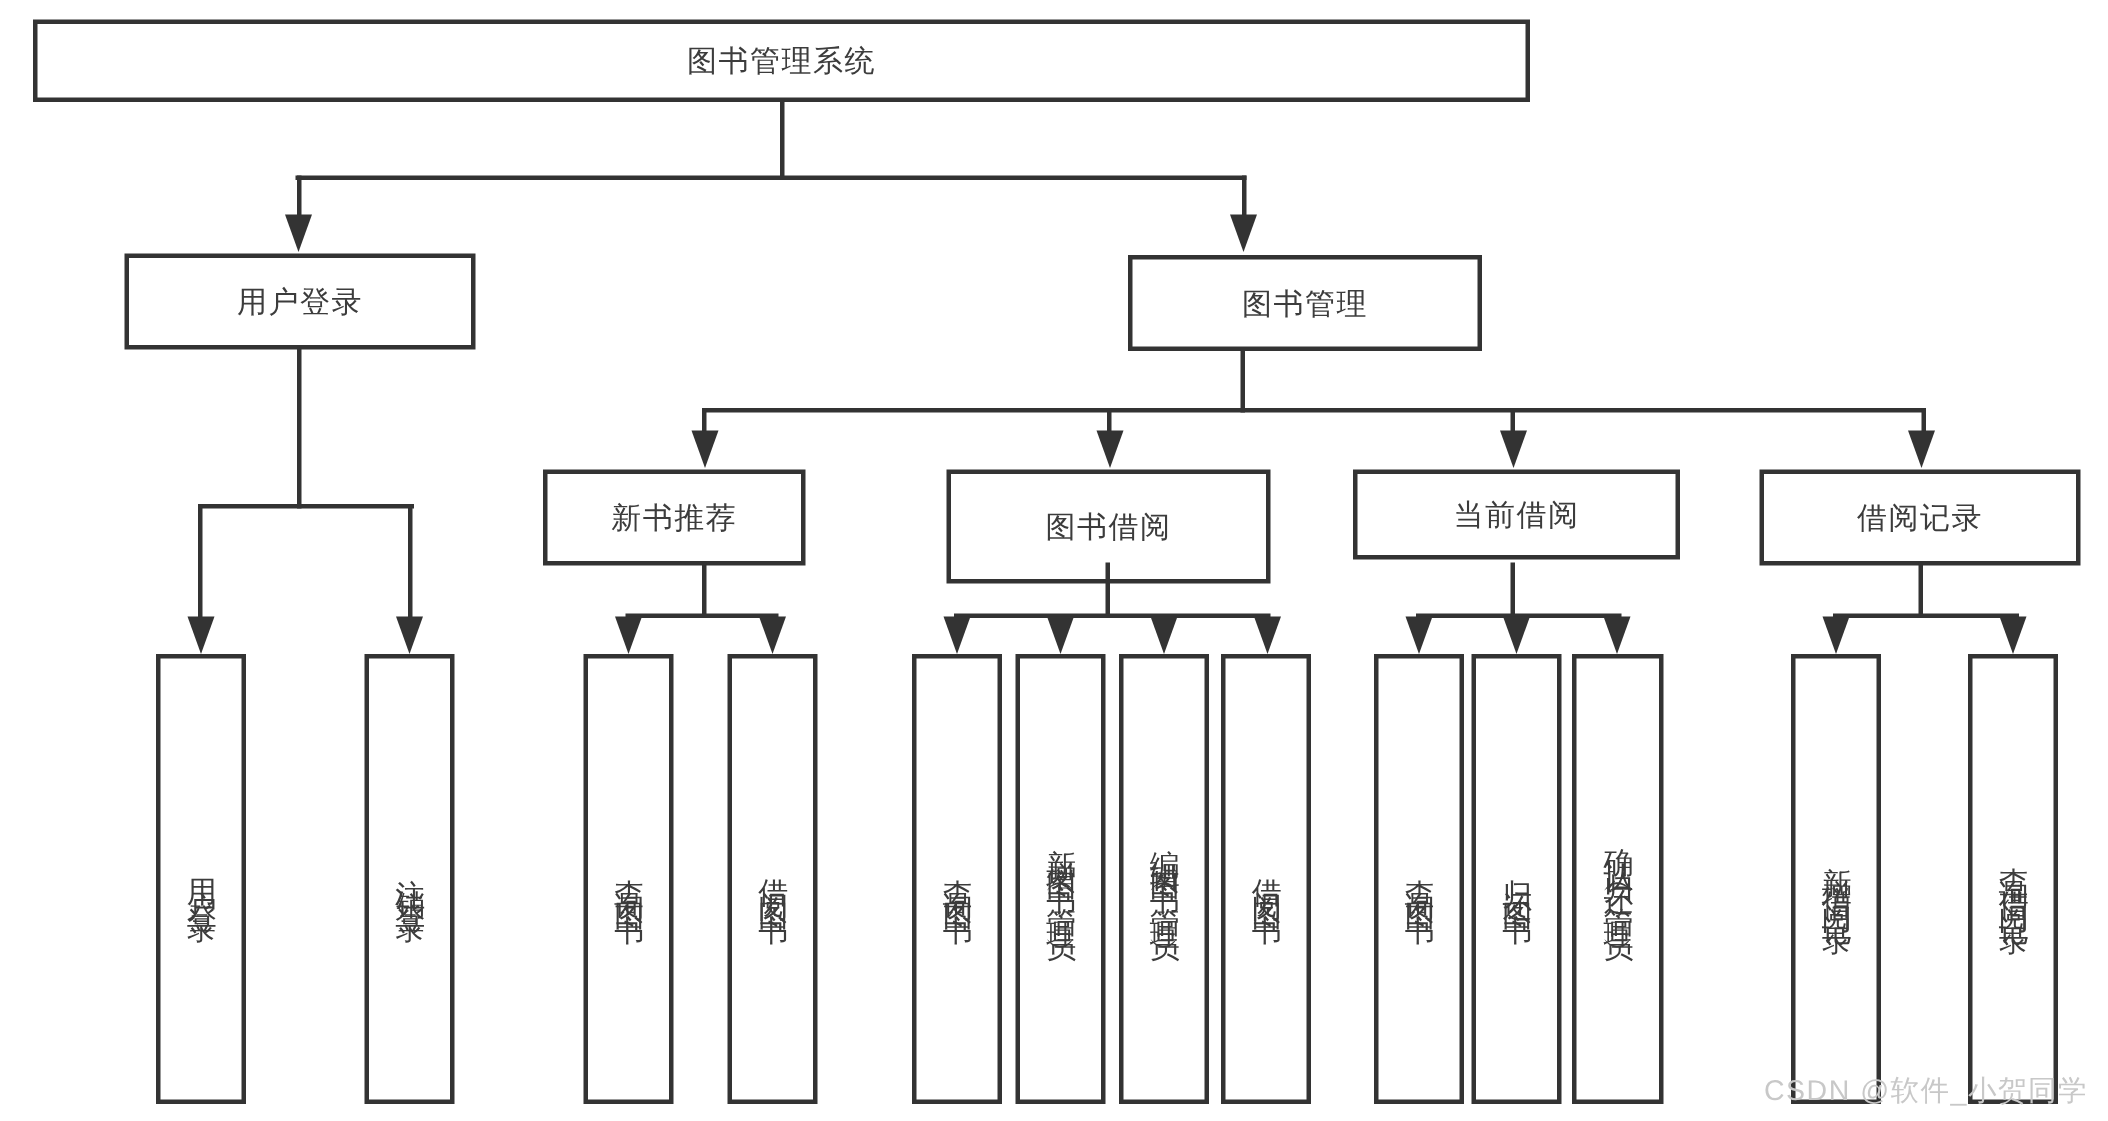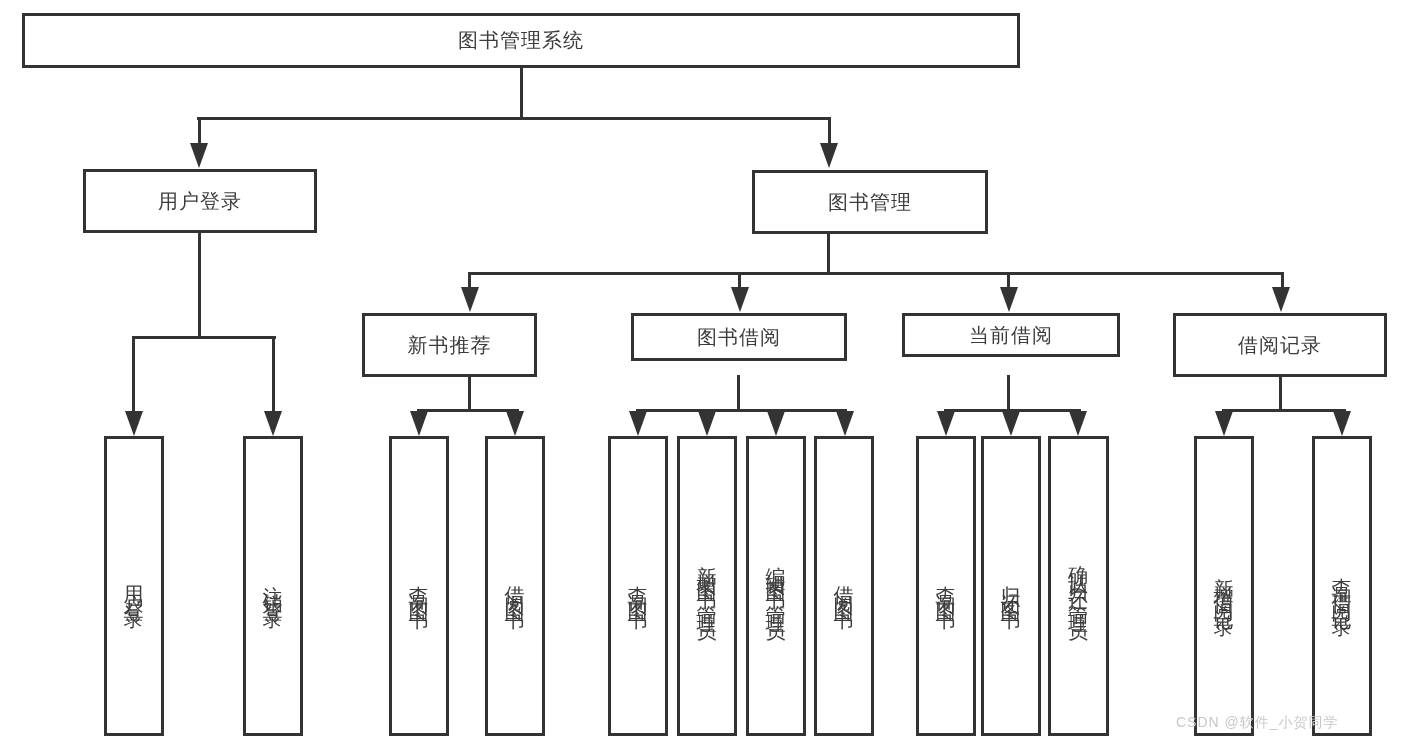--- a/index.html
+++ b/index.html
@@ -25,21 +25,21 @@
     font-size:20px;letter-spacing:8px;line-height:1;
   }
   .vl{position:absolute;width:3px;background:var(--line);}
   .hl{position:absolute;height:3px;background:var(--line);}
   .arr{
     position:absolute;width:0;height:0;
     border-left:9px solid transparent;border-right:9px solid transparent;
     border-top:25px solid var(--line);
   }
   .watermark{
-    position:absolute;left:1176px;top:714px;font-size:14px;letter-spacing:1px;
+    position:absolute;left:1176px;top:714px;font-size:19px;letter-spacing:1px;
     color:var(--wm);white-space:nowrap;z-index:5;
   }
 </style>
 </head>
 <body>
 
 <div class="canvas">
 
   <div class="nb" style="left:22px;top:13px;width:998px;height:55px">
     <span class="lbl">图书管理系统</span>
@@ -49,24 +49,24 @@
     <span class="lbl">用户登录</span>
   </div>
 
   <div class="nb" style="left:752px;top:170px;width:236px;height:64px">
     <span class="lbl">图书管理</span>
   </div>
 
   <div class="nb" style="left:362px;top:313px;width:175px;height:64px">
     <span class="lbl">新书推荐</span>
   </div>
-  <div class="nb" style="left:631px;top:313px;width:216px;height:48px">
+  <div class="nb" style="left:631px;top:313px;width:216px;height:76px">
     <span class="lbl">图书借阅</span>
   </div>
-  <div class="nb" style="left:902px;top:313px;width:218px;height:44px">
+  <div class="nb" style="left:902px;top:313px;width:218px;height:60px">
     <span class="lbl">当前借阅</span>
   </div>
   <div class="nb" style="left:1173px;top:313px;width:214px;height:64px">
     <span class="lbl">借阅记录</span>
   </div>
 
   <div class="nb v" style="left:104px;top:436px;width:60px;height:300px">
     <span class="lbl">用户登录</span>
   </div>
   <div class="nb v" style="left:243px;top:436px;width:60px;height:300px">

